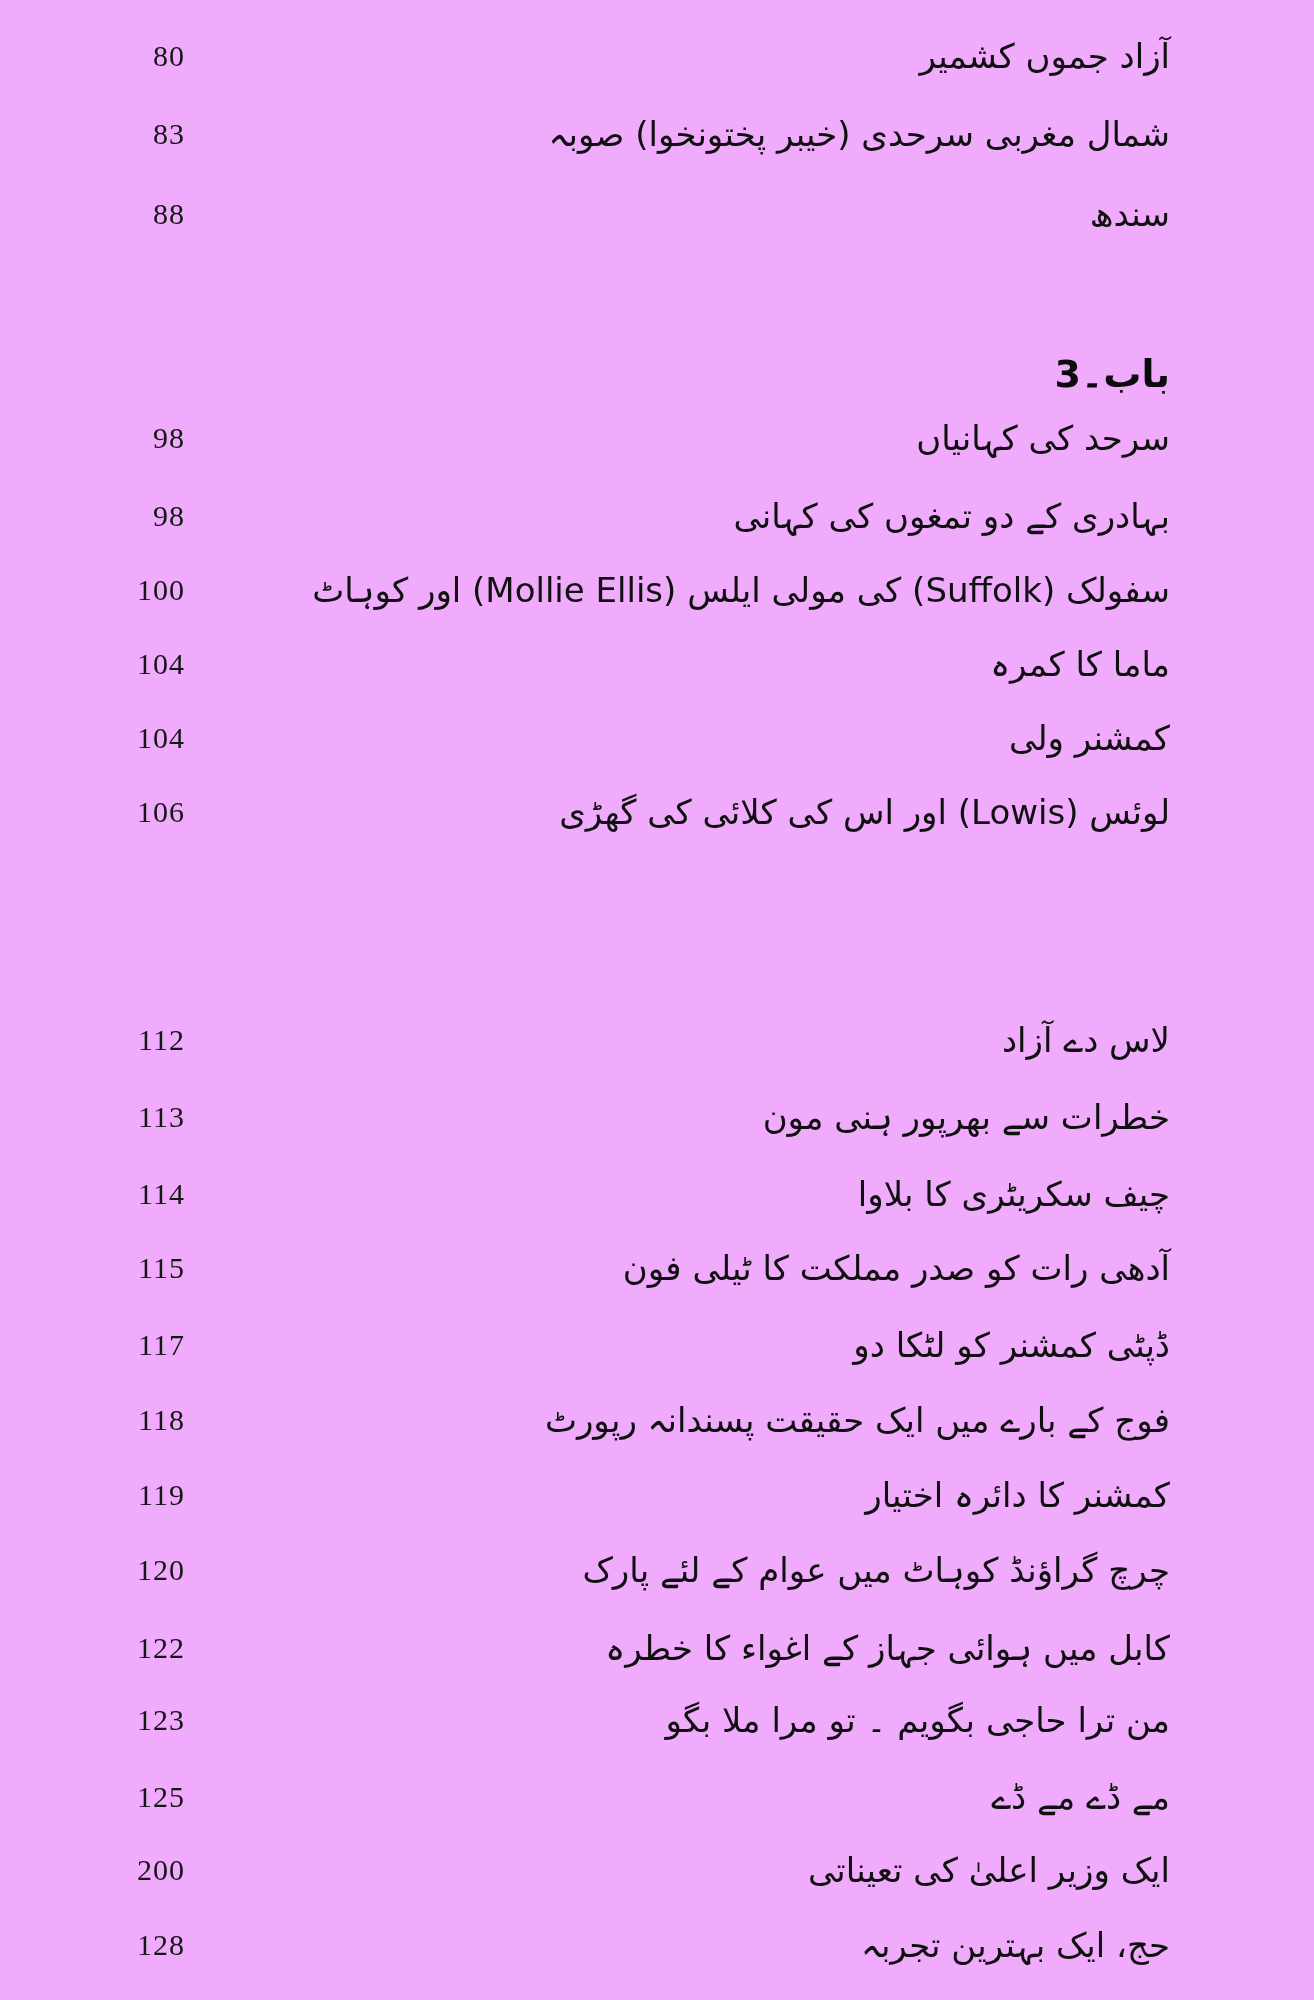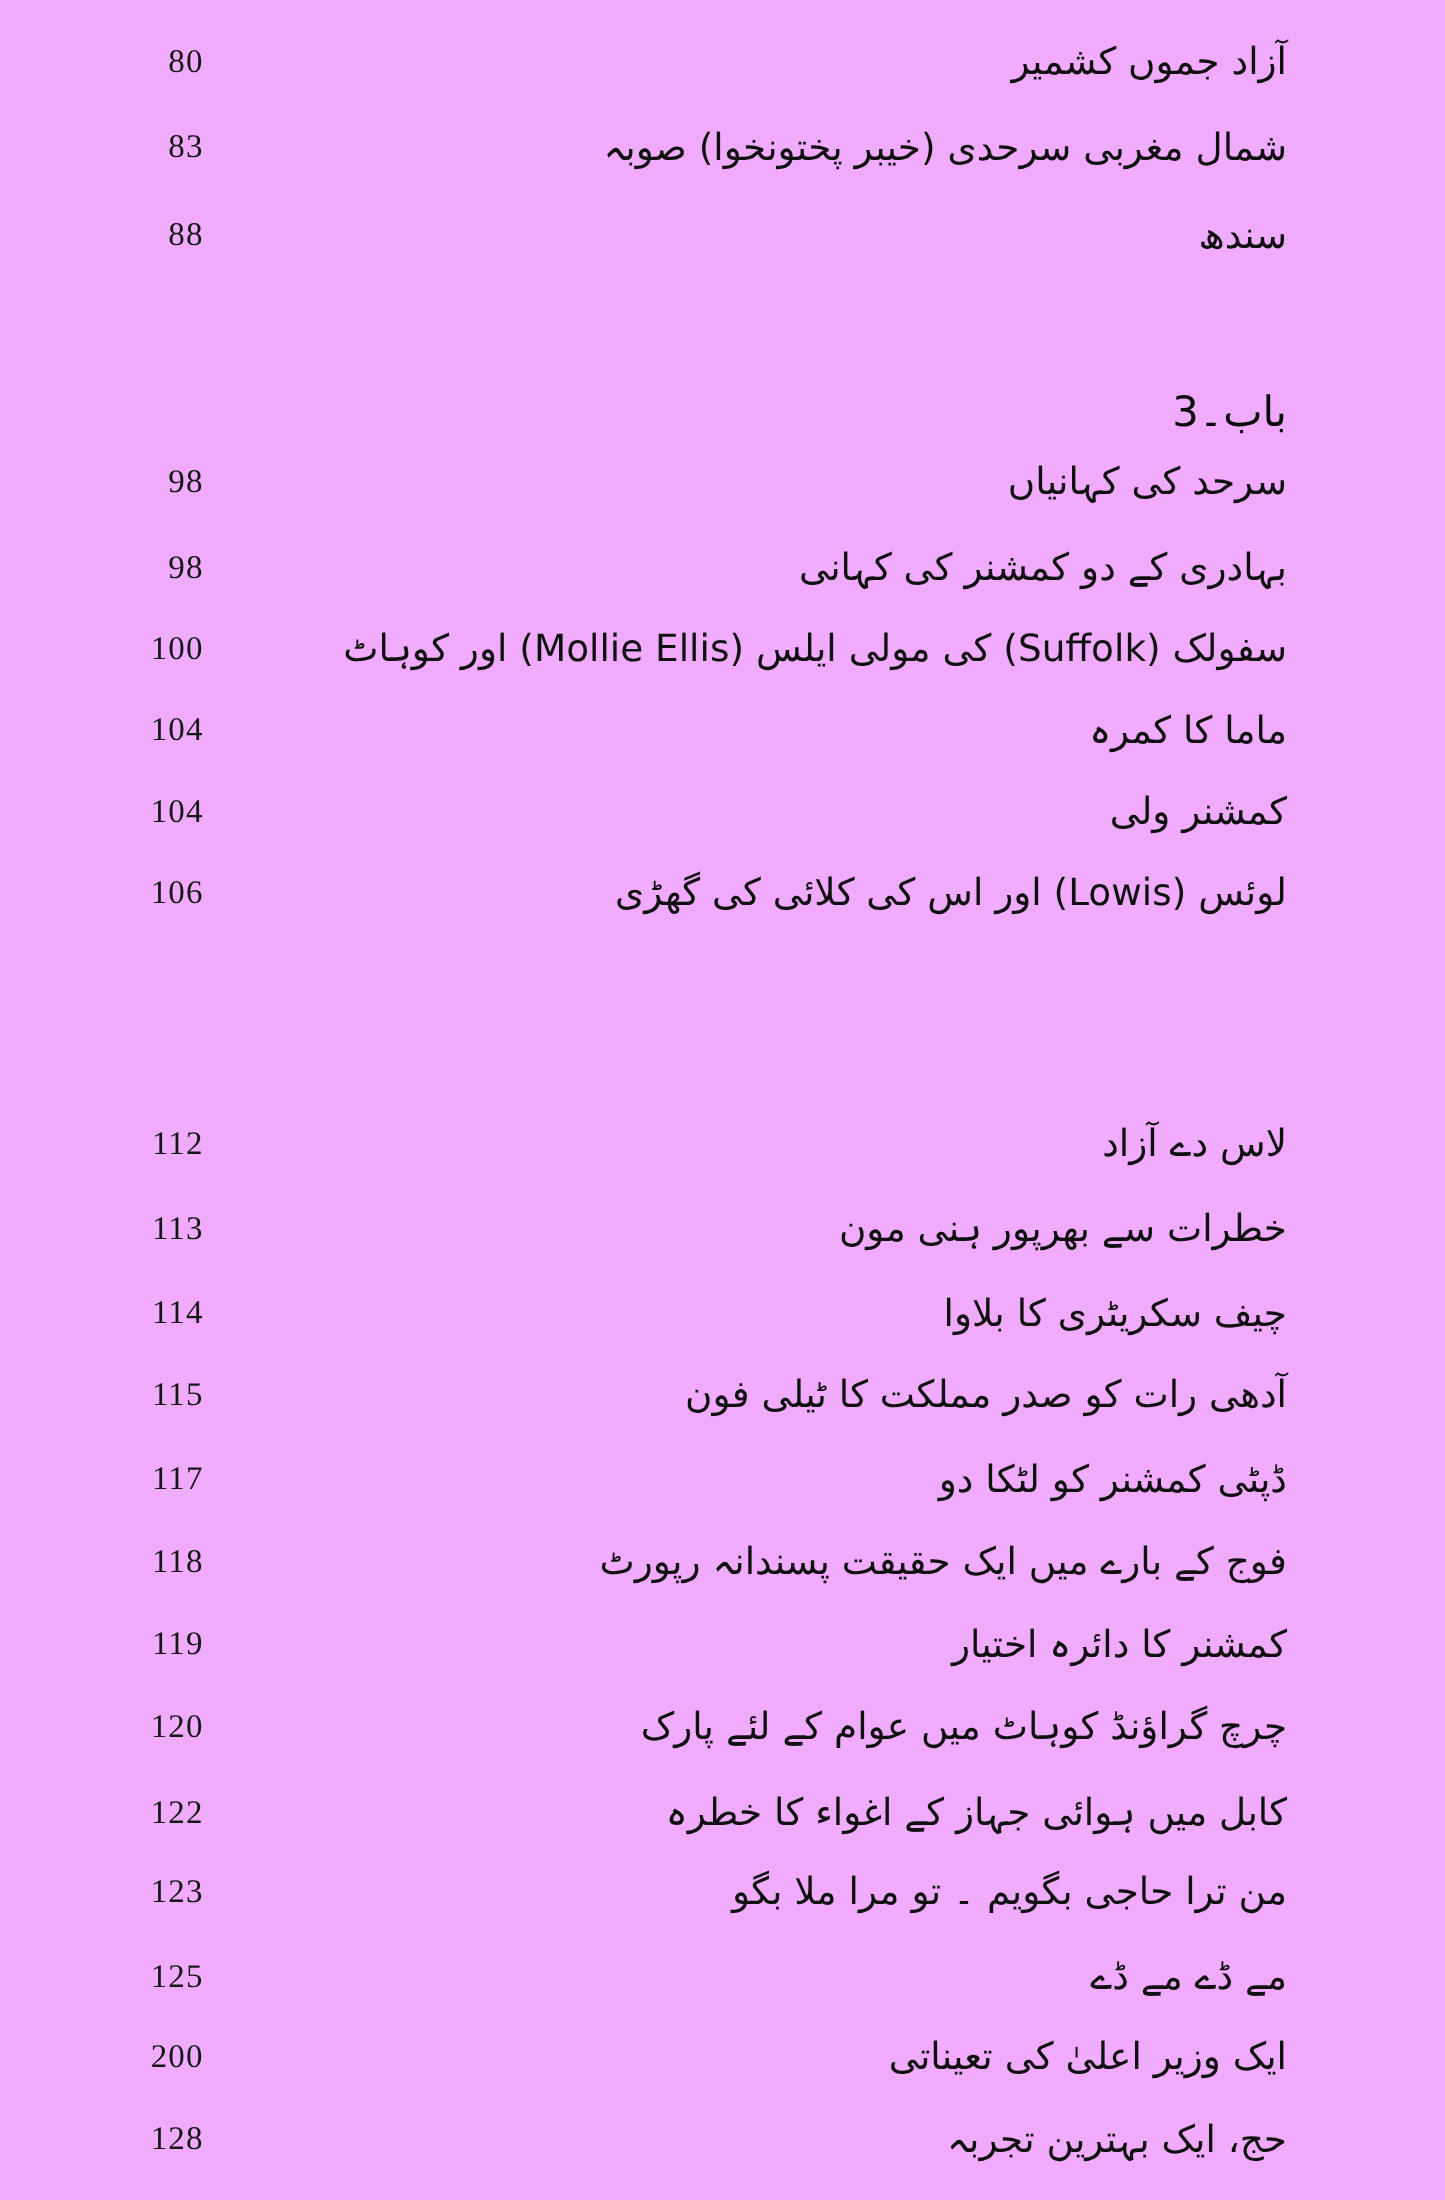--- a/index.html
+++ b/index.html
@@ -44,21 +44,21 @@
     font-family: "DejaVu Sans", "Liberation Serif", sans-serif;
     color: #101010;
   }
   .chapter-heading {
     position: absolute;
     right: 144px;
     top: 352px;
     direction: rtl;
     unicode-bidi: plaintext;
     font-size: 38px;
-    font-weight: normal;
+    font-weight: bold;
     font-family: "DejaVu Sans", "Liberation Serif", sans-serif;
     color: #0c0c0c;
   }
 </style>
 </head>
 <body>
 
 <div class="page">
 
   <div class="row" style="top:28px">
@@ -75,21 +75,21 @@
   </div>
 
   <div class="chapter-heading">باب۔3</div>
 
   <div class="row" style="top:410px">
     <span class="pg">98</span>
     <span class="title">سرحد کی کہانیاں</span>
   </div>
   <div class="row" style="top:488px">
     <span class="pg">98</span>
-    <span class="title">بہادری کے دو کمشنر کی کہانی</span>
+    <span class="title">بہادری کے دو تمغوں کی کہانی</span>
   </div>
   <div class="row" style="top:562px">
     <span class="pg">100</span>
     <span class="title">سفولک (Suffolk) کی مولی ایلس (Mollie Ellis) اور کوہاٹ</span>
   </div>
   <div class="row" style="top:636px">
     <span class="pg">104</span>
     <span class="title">ماما کا کمرہ</span>
   </div>
   <div class="row" style="top:710px">

